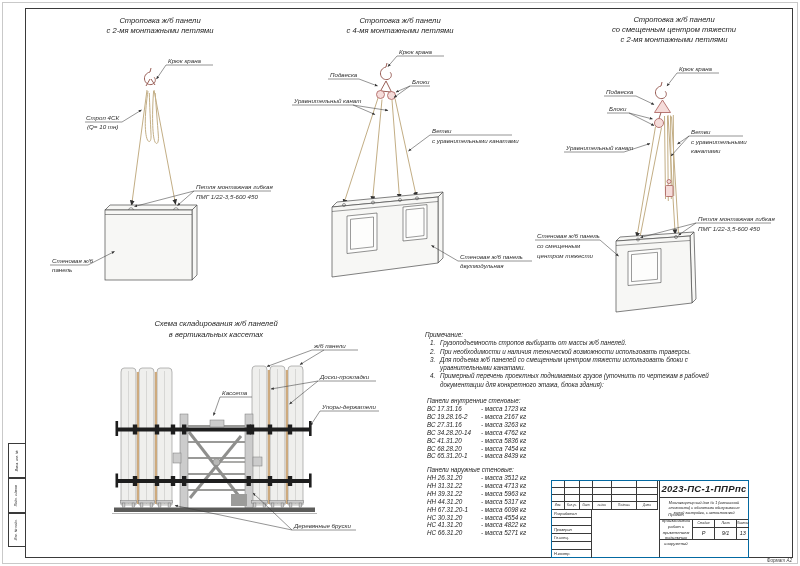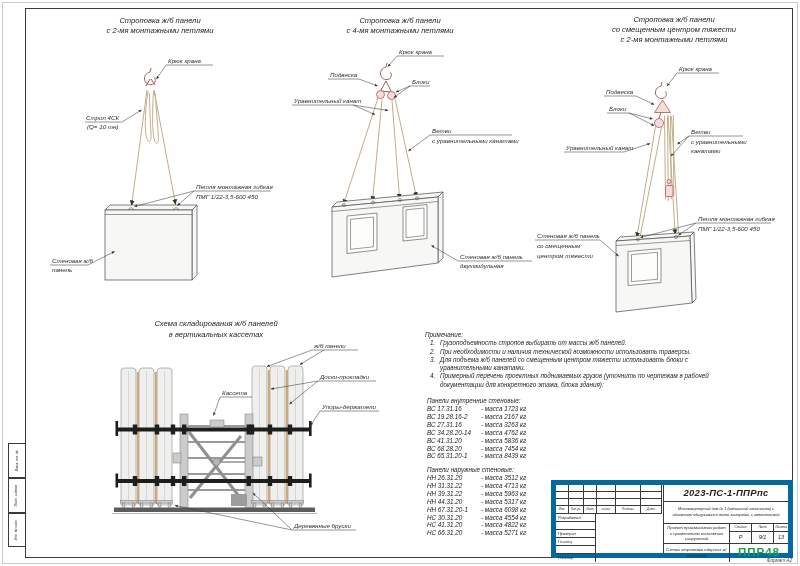--- a/index.html
+++ b/index.html
@@ -28,21 +28,21 @@
   .rung{stroke:#9a9a98;stroke-width:1.8}
   .diag{stroke:#8f8f8d;stroke-width:3}
   
   .notes{position:absolute;left:425px;top:331px;width:316px;font:italic 6.3px/1.32 "Liberation Sans",sans-serif}
   .note{display:flex}
   .note .nn{flex:0 0 15px;padding-left:5px}
   .plist{position:absolute;left:427px;font:italic 6.3px/1.26 "Liberation Sans",sans-serif}
   .plist .prow{display:flex}
   .plist .pname{flex:0 0 54px}
   
-  .tb{position:absolute;left:551px;top:480px;width:242px;height:78px;border:5px solid #0369a1;background:#fff}
+  .tb{position:absolute;left:551px;top:480px;width:198px;height:78px;border:1px solid #0369a1;background:#fff}
   .tb-left{position:absolute;left:0;top:0;width:108px;height:100%;border-right:1px solid #3a3a3a}
   .tb-grid{display:grid;grid-template-columns:13px 15px 13px 19px 25px 21px;grid-template-rows:7px 7px 7px 8px}
   .tb-grid .c{border-right:1px solid #3a3a3a;border-bottom:1px solid #3a3a3a;
               font:italic 3px/1 "Liberation Sans",sans-serif;display:flex;align-items:center;justify-content:center;overflow:hidden;color:#333}
   .tb-roles{display:flex;height:48px}
   .role-col{width:40px;display:flex;flex-direction:column}
   .role{height:8px;border-right:1px solid #3a3a3a;border-bottom:1px solid #3a3a3a;
         font:italic 3.9px/1 "Liberation Sans",sans-serif;padding:1.5px 0 0 2px;color:#222}
   .role:last-child{border-bottom:none}
   .role-rest{flex:1}
@@ -531,24 +531,20 @@
       <div class="tb-wt">Проект производства работ с применением подъемных сооружений</div>
       <div class="stadia">
         <div class="sh">Стадия</div>
         <div class="sh">Лист</div>
         <div class="sh nb">Листов</div>
         <div class="sv">Р</div>
         <div class="sv">9/1</div>
         <div class="sv nb">13</div>
       </div>
     </div>
-    <div class="tb-r4">
-      <div class="tb-dt">Схемы строповки сборных ж/б панелей</div>
-      <div class="tb-logo">ППР48</div>
-    </div>
   </div>
 </div>
 
 <div class="vcell" style="top:443px;height:35px">
     <span>Взам. инв. №</span>
   </div>
 <div class="vcell" style="top:478px;height:35px">
     <span>Подп. и дата</span>
   </div>
 <div class="vcell" style="top:513px;height:34px">

